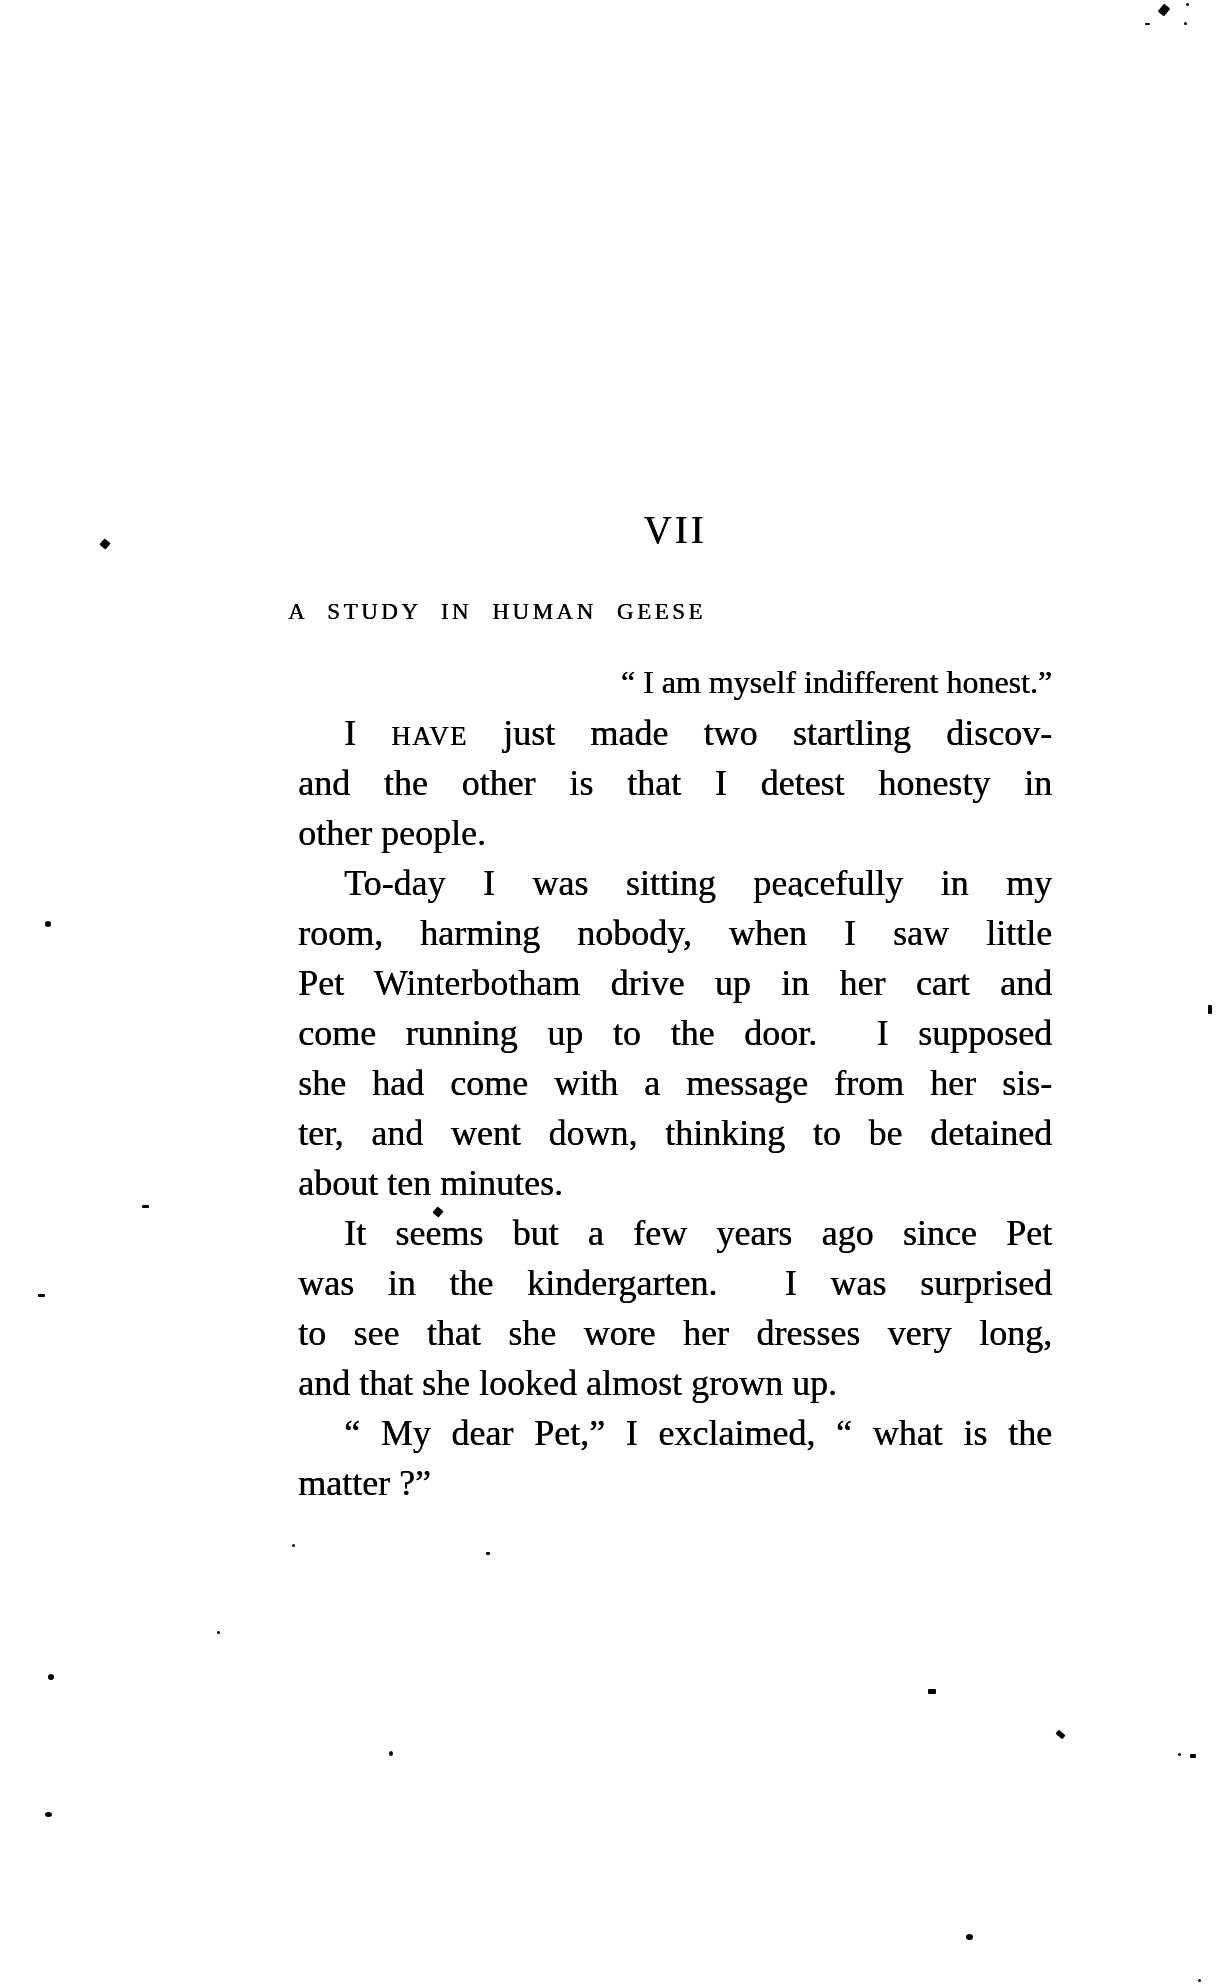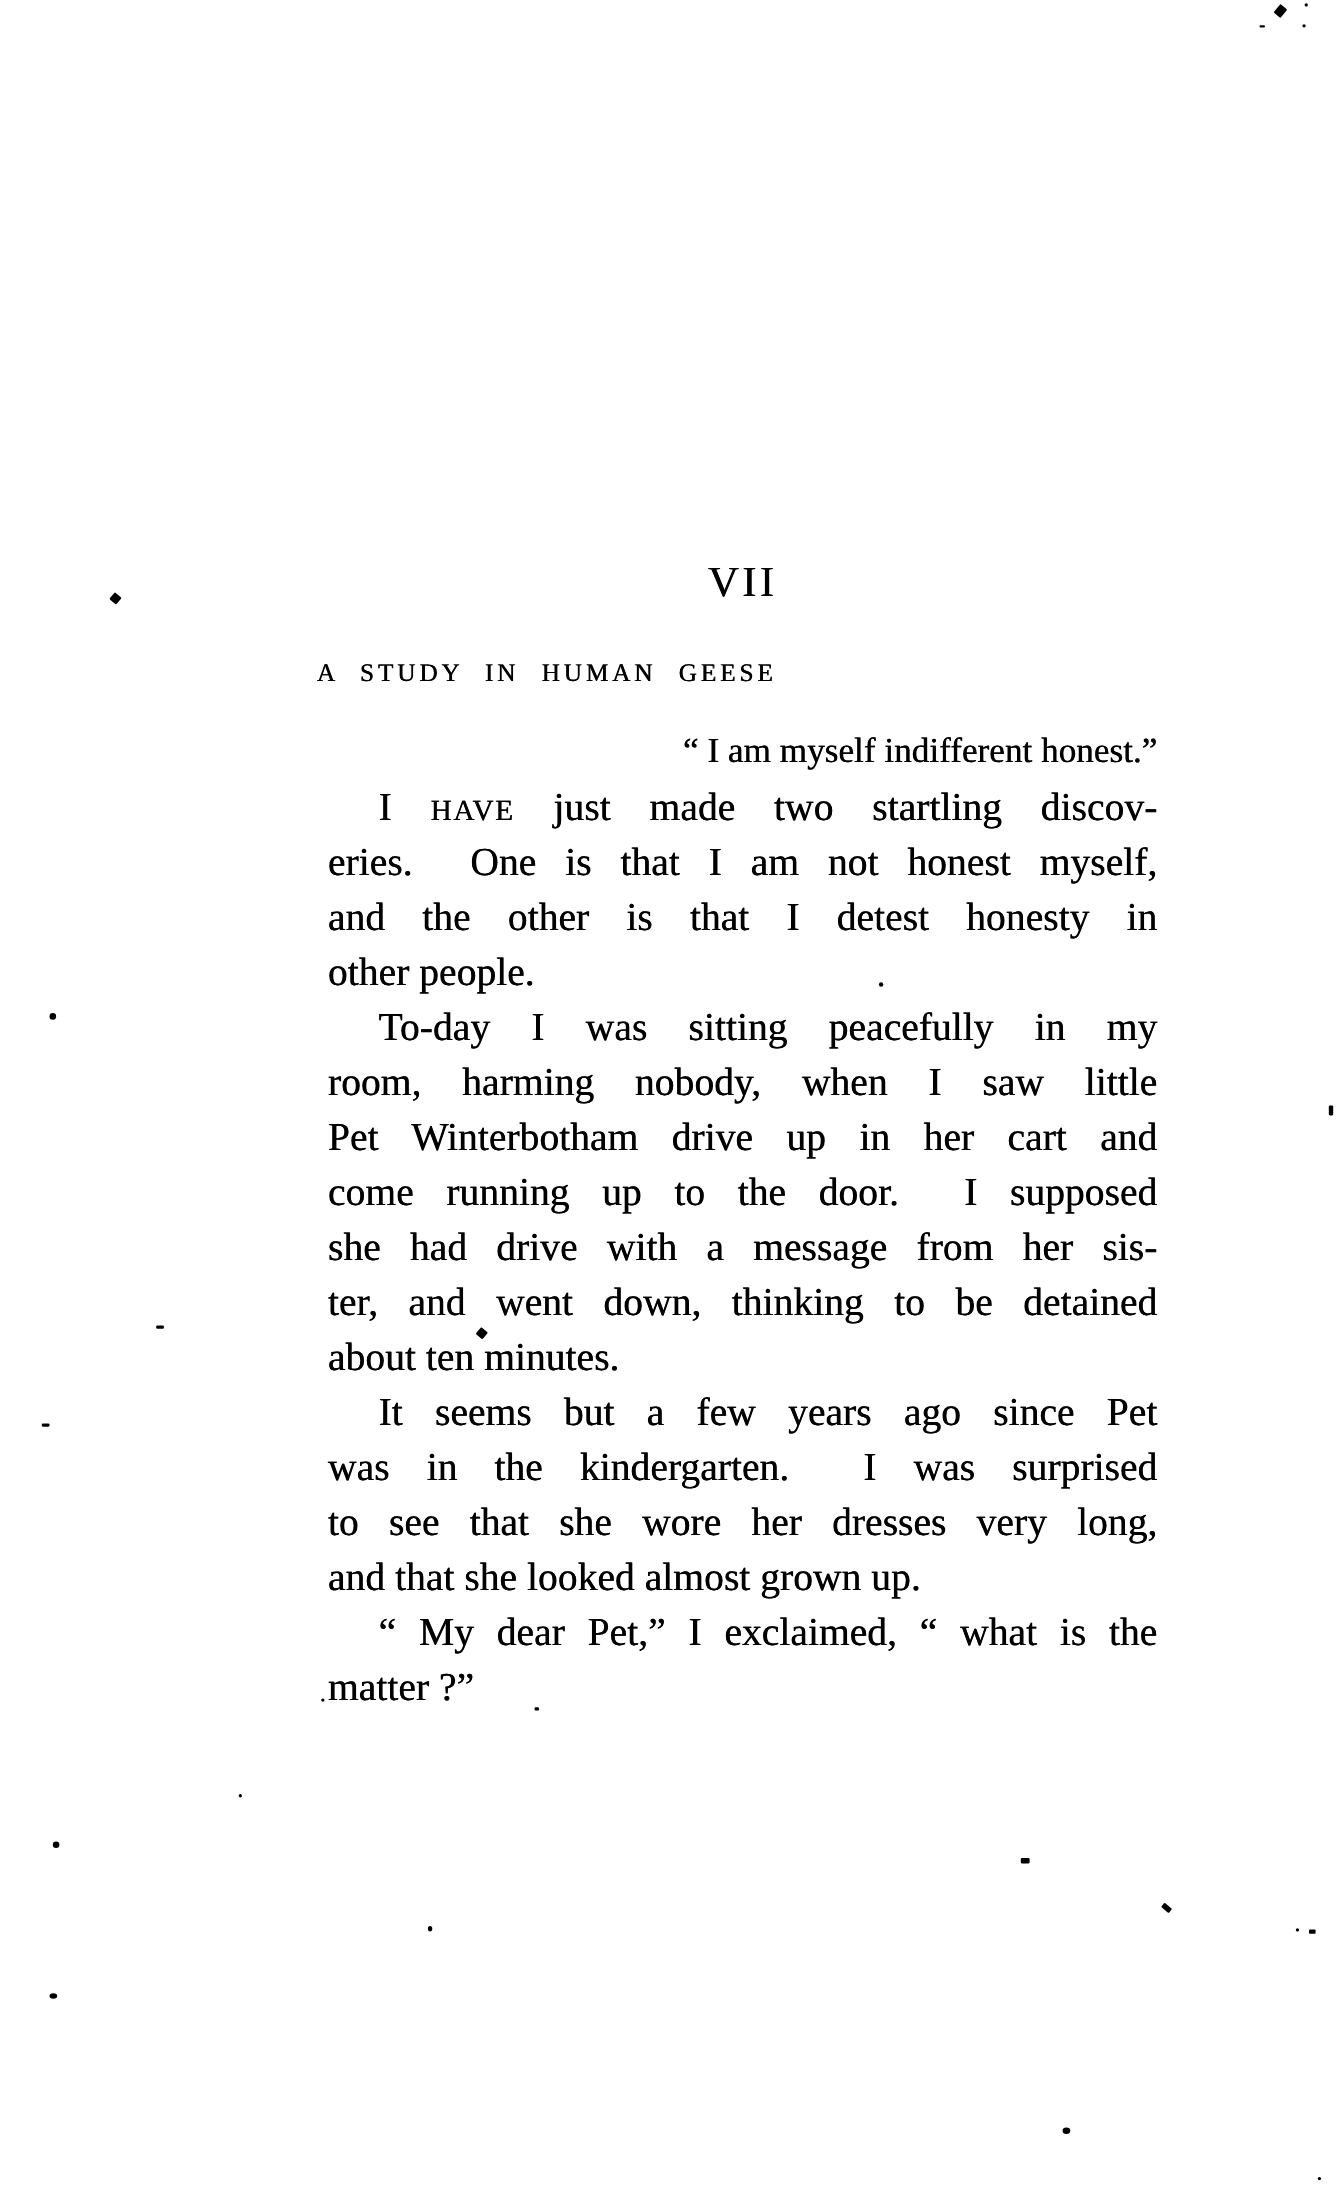--- a/index.html
+++ b/index.html
@@ -89,28 +89,27 @@
 
 <div class="page">
   <div class="chapter-number">VII</div>
 
   <div class="chapter-title">A STUDY IN HUMAN GEESE</div>
 
   <div class="epigraph">“ I am myself indifferent honest.”</div>
 
   <div class="body-text">
       <div class="line first"><span>I </span><span class="sc">HAVE</span><span> just made two startling discov-</span></div>
-      <div class="line"><span>eries.&nbsp; One is that I am not honest myself,</span></div>
       <div class="line"><span>and the other is that I detest honesty in</span></div>
       <div class="line last"><span>other people.</span></div>
       <div class="line first"><span>To-day I was sitting peacefully in my</span></div>
       <div class="line"><span>room, harming nobody, when I saw little</span></div>
       <div class="line"><span>Pet Winterbotham drive up in her cart and</span></div>
       <div class="line"><span>come running up to the door.&nbsp; I supposed</span></div>
-      <div class="line"><span>she had drive with a message from her sis-</span></div>
+      <div class="line"><span>she had come with a message from her sis-</span></div>
       <div class="line"><span>ter, and went down, thinking to be detained</span></div>
       <div class="line last"><span>about ten minutes.</span></div>
       <div class="line first"><span>It seems but a few years ago since Pet</span></div>
       <div class="line"><span>was in the kindergarten.&nbsp; I was surprised</span></div>
       <div class="line"><span>to see that she wore her dresses very long,</span></div>
       <div class="line last"><span>and that she looked almost grown up.</span></div>
       <div class="line first"><span>“ My dear Pet,” I exclaimed, “ what is the</span></div>
       <div class="line last"><span>matter ?”</span></div>
     </div>
 <div class="speck slash" style="left: 1160px; top: 5px; width: 8px; height: 10px;"></div>

